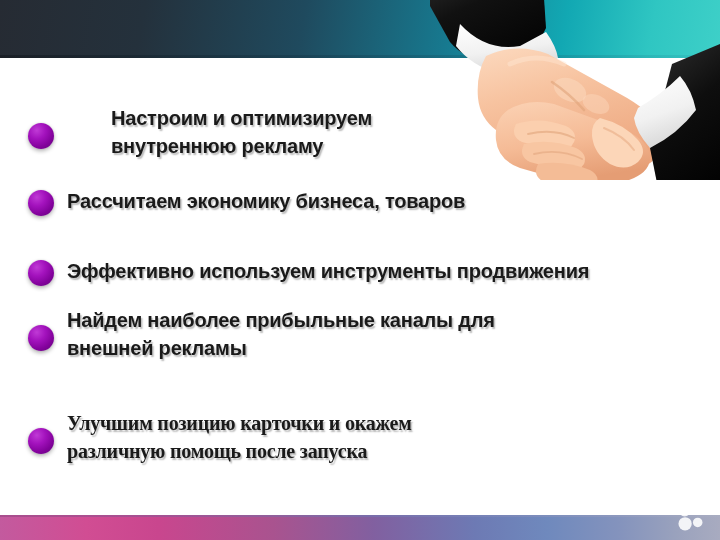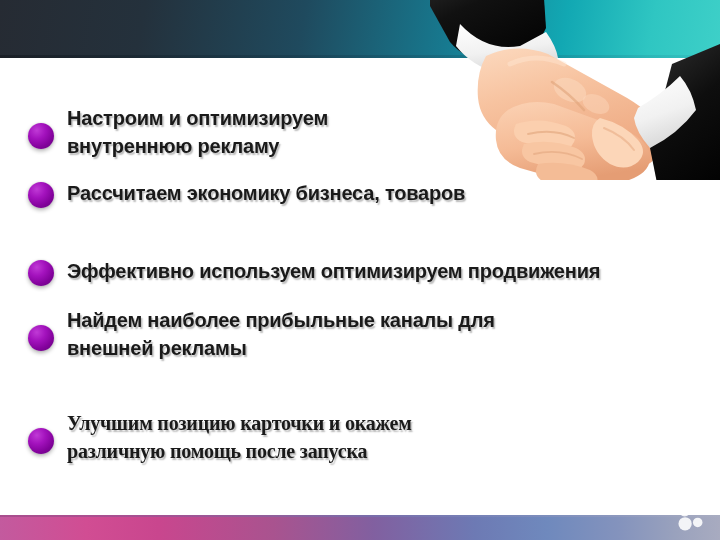--- a/index.html
+++ b/index.html
@@ -56,22 +56,22 @@
     width:720px;
     z-index:2;
   }
 
   .bullet-row {
     position:absolute;
     left:28px;
     display:flex;
     align-items:flex-start;
   }
-  .bullet-row[data-idx="0"]{ top:0px;   }
-  .bullet-row[data-idx="1"]{ top:75px;  }
+  .bullet-row[data-idx="0"]{ top:0px;gap:44px;   }
+  .bullet-row[data-idx="1"]{ top:83px;  }
   .bullet-row[data-idx="2"]{ top:153px; }
   .bullet-row[data-idx="3"]{ top:202px; }
   .bullet-row[data-idx="4"]{ top:305px;font-family:Liberation Serif, serif; }
 
   .dot {
     flex:0 0 auto;
     width:26px; height:26px;
     border-radius:50%;
     background:
       radial-gradient(circle at 34% 28%, #c03ad6 0%, #a312bd 34%, #83029c 66%, #5e0477 100%);
@@ -217,21 +217,21 @@
 внутреннюю рекламу</span>
     </div>
 
     <div class="bullet-row" data-idx="1">
       <span class="dot"></span>
       <span class="btext">Рассчитаем экономику бизнеса, товаров</span>
     </div>
 
     <div class="bullet-row" data-idx="2">
       <span class="dot"></span>
-      <span class="btext">Эффективно используем оптимизируем продвижения</span>
+      <span class="btext">Эффективно используем инструменты продвижения</span>
     </div>
 
     <div class="bullet-row" data-idx="3">
       <span class="dot"></span>
       <span class="btext">Найдем наиболее прибыльные каналы для
 внешней рекламы</span>
     </div>
 
     <div class="bullet-row" data-idx="4">
       <span class="dot"></span>

